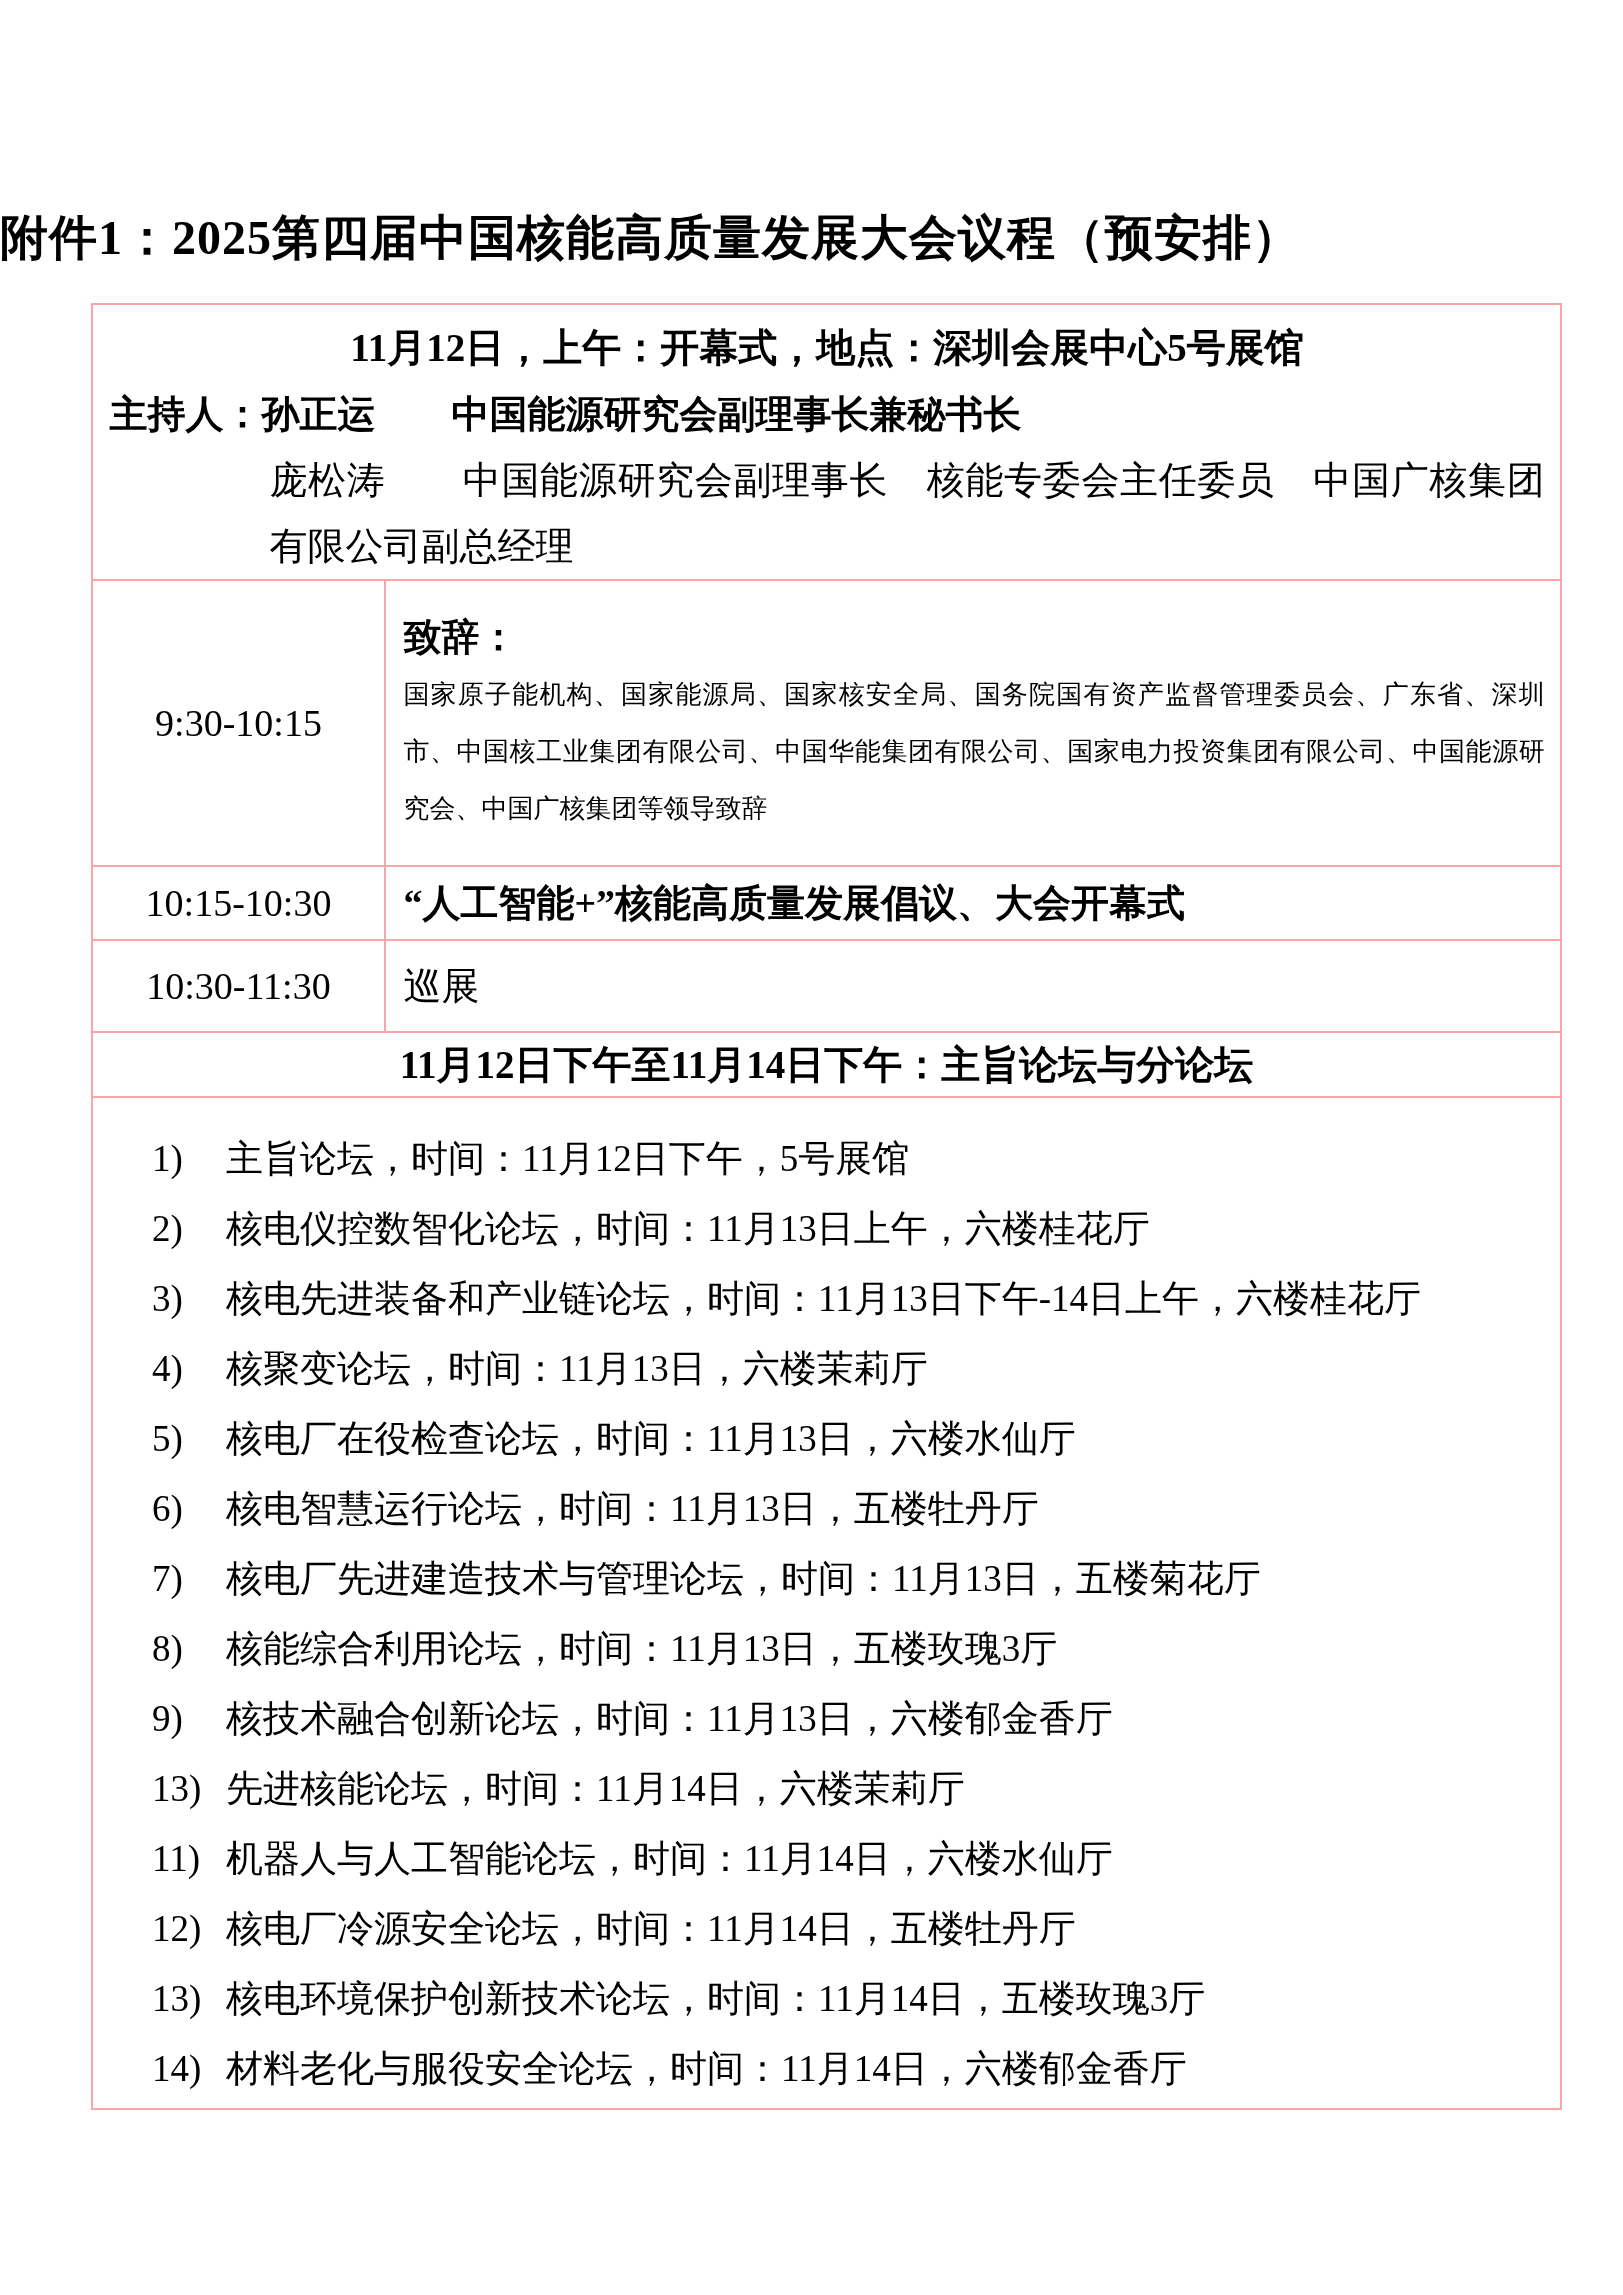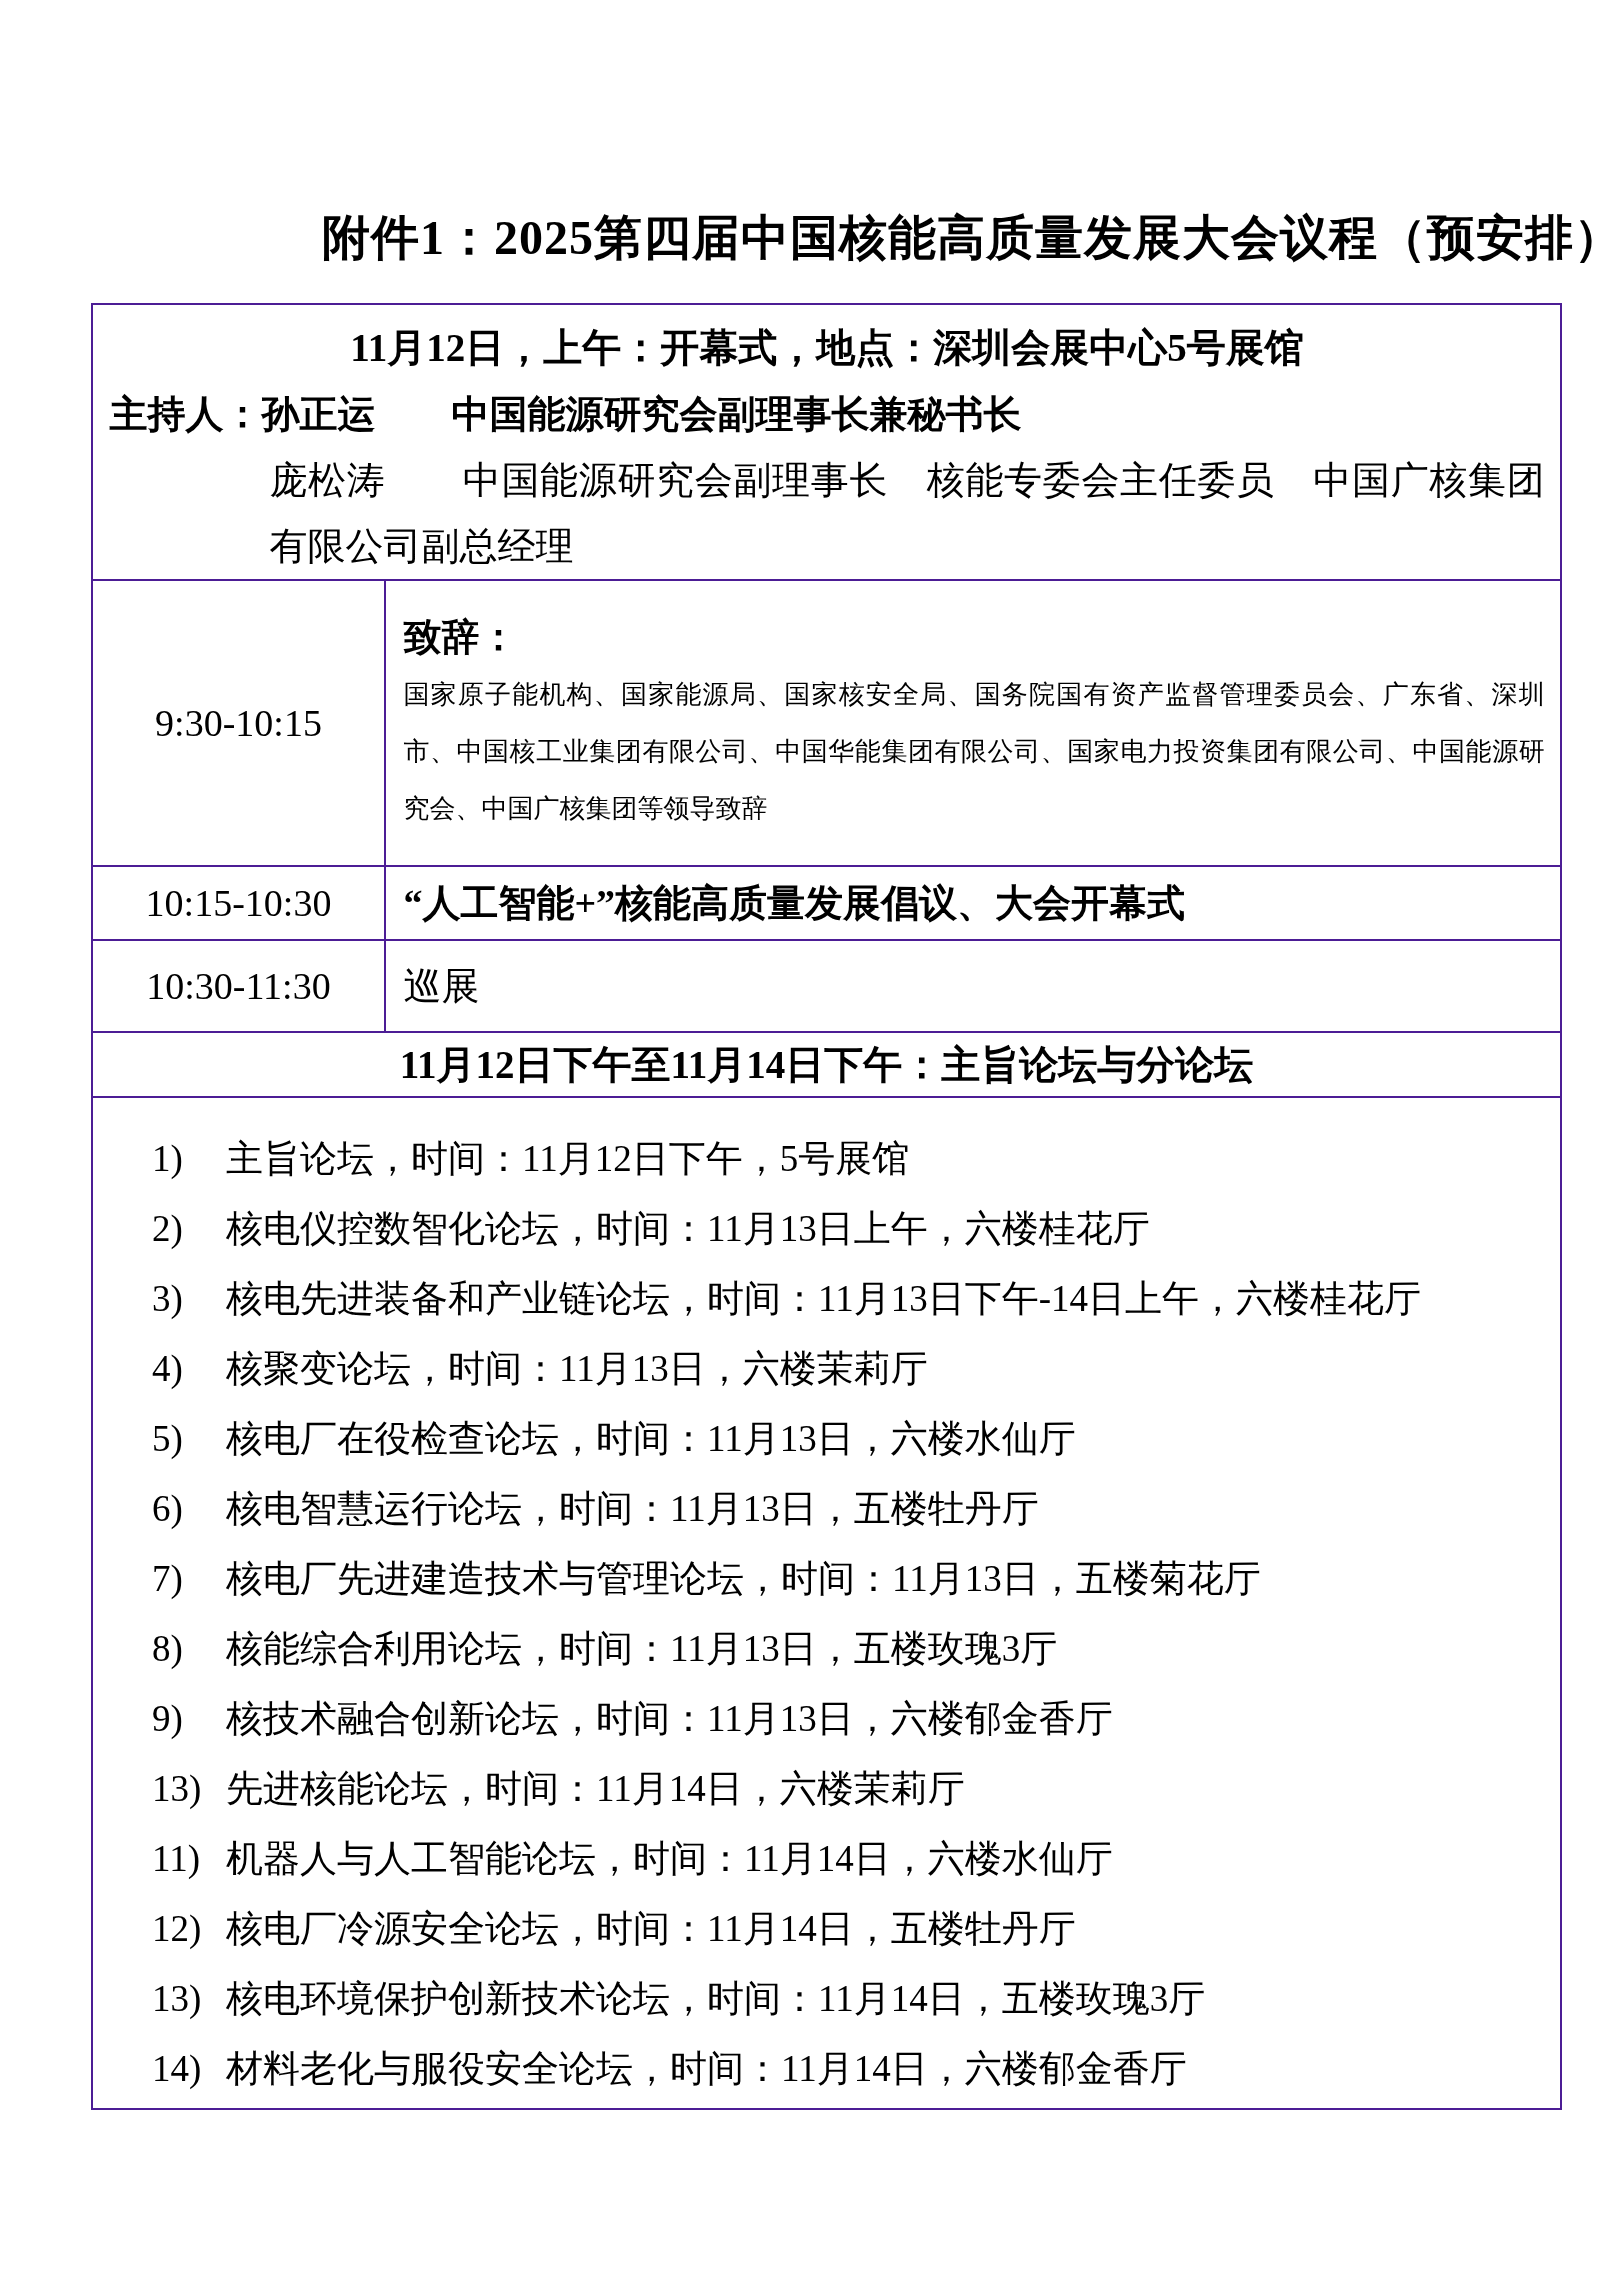--- a/index.html
+++ b/index.html
@@ -10,36 +10,36 @@
     background: #ffffff;
     color: #000000;
     font-family: "Liberation Serif", "DejaVu Serif", serif;
     overflow: hidden;
   }
   .doc-title {
     position: absolute;
     top: 206px;
     left: 0;
     width: 100%;
-    text-align: right;
+    text-align: left;
     font-size: 48px;
     font-weight: bold;
     letter-spacing: 1px;
     white-space: nowrap;
   }
   table.agenda {
     position: absolute;
     left: 91px;
     top: 303px;
     width: 1471px;
     border-collapse: collapse;
     table-layout: fixed;
   }
   table.agenda td {
-    border: 2px solid #4c1d95;
+    border: 2px solid #fca5a5;
     vertical-align: middle;
     box-sizing: border-box;
   }
   
   td.r1 { height: 274px; padding: 10.2px 15.3px 0 16.4px; vertical-align: top; }
   .r1-title {
     text-align: center;
     font-size: 39px;
     font-weight: bold;
     line-height: 66px;

